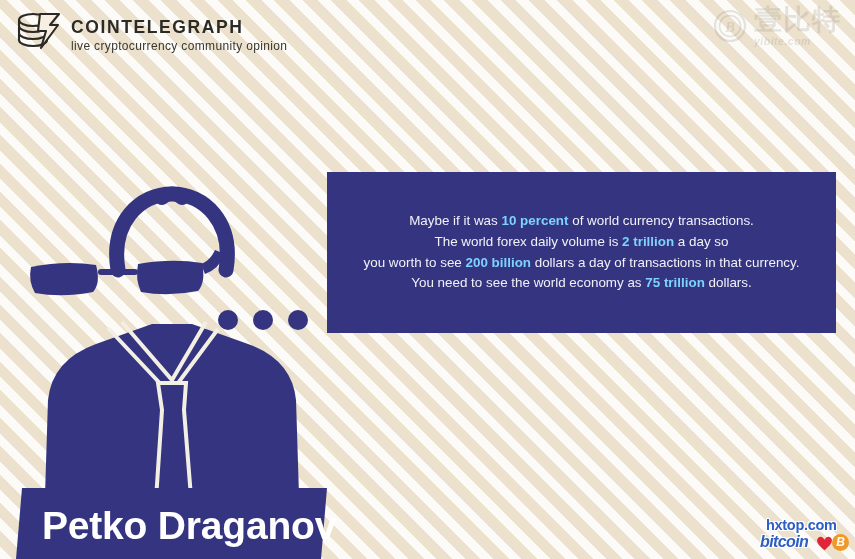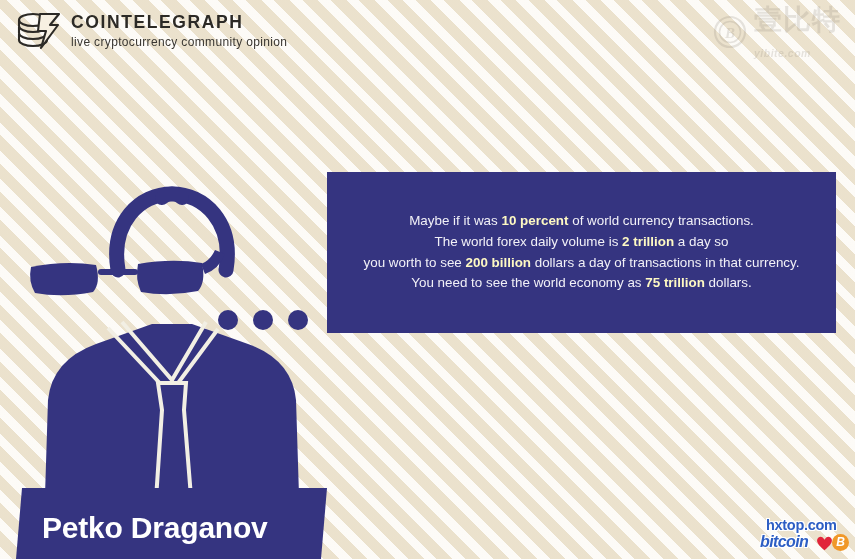--- a/index.html
+++ b/index.html
@@ -22,21 +22,21 @@
       rgba(233,223,201,0.85) 20px
     );
   }
 
   
   #brand {
     position: absolute;
     left: 14px;
     top: 10px;
     display: flex;
-    align-items: center;
+    align-items: flex-end;
     gap: 9px;
   }
   #brand-mark { width: 48px; height: 42px; display: block; }
   #brand-words { display: flex; flex-direction: column; line-height: 1; }
   #brand-name {
     font-size: 17.5px;
     font-weight: bold;
     letter-spacing: 1.6px;
     color: #2c2a26;
   }
@@ -63,21 +63,21 @@
     font-size: 28px;
     font-weight: bold;
     color: #8a8276;
     letter-spacing: 1px;
   }
   #wm-top-url {
     font-size: 10.5px;
     font-style: italic;
     font-weight: bold;
     color: #8a8276;
-    margin-top: 14px;
+    margin-top: 2px;
     letter-spacing: 0.5px;
   }
 
   
   #character {
     position: absolute;
     left: 0;
     top: 170px;
     width: 340px;
     height: 389px;
@@ -90,26 +90,25 @@
     left: 0;
     top: 488px;
     width: 340px;
     height: 71px;
   }
   #name-banner svg { position: absolute; inset: 0; }
   #name-label {
     position: absolute;
     left: 42px;
     top: 16px;
-    font-size: 30px;
+    font-size: 39px;
     font-weight: bold;
     color: #ffffff;
     letter-spacing: -0.2px;
     white-space: nowrap;
-    margin-top: 7px;
   }
 
   
   #quote-box {
     position: absolute;
     left: 327px;
     top: 172px;
     width: 509px;
     height: 161px;
     background: #353480;
@@ -120,21 +119,21 @@
     justify-content: center;
     padding: 0 8px;
   }
   .quote-line {
     color: #f2f1f7;
     font-size: 13.4px;
     line-height: 20.6px;
     text-align: center;
     white-space: nowrap;
   }
-  .quote-line b { font-weight: bold; color: #fef9c3; }
+  .quote-line b { font-weight: bold; color: #7dd3fc; }
 
   
   #wm-bottom {
     position: absolute;
     right: 5px;
     bottom: 4px;
     width: 92px;
     height: 40px;
     margin-top: 40px;
   }

